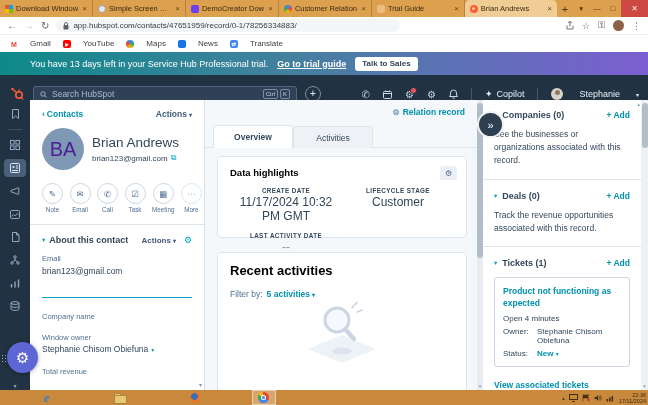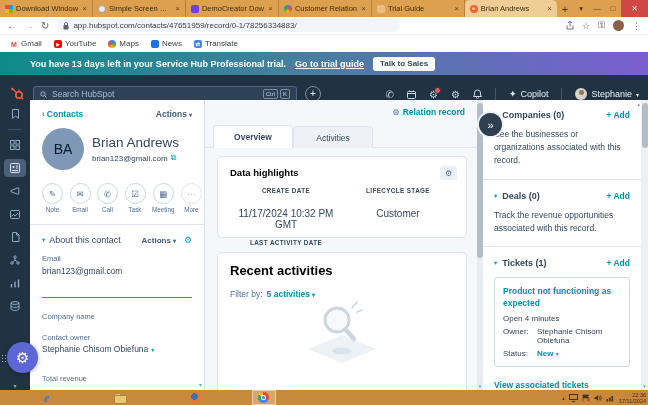--- a/index.html
+++ b/index.html
@@ -28,47 +28,47 @@
   .toolbar{position:absolute;top:17px;left:0;right:0;height:18px;background:#fff;border-bottom:1px solid #ececec;display:flex;align-items:center;gap:7px;padding:0 7px;box-sizing:border-box}
   .nbtn{color:#5f6368;font-size:10px;line-height:1}
   .nbtn.dim{color:#bdc1c6}
   .urlpill{display:flex;align-items:center;gap:4px;background:#f4f5f6;border-radius:7px;height:13px;padding:0 7px;width:330px}
   .url{font-size:8px;color:#3c4043;white-space:nowrap;overflow:hidden}
   .tb-right{margin-left:auto;display:flex;align-items:center;gap:8px;color:#5f6368;font-size:9px}
   .tb-avatar{width:11px;height:11px;border-radius:50%;background:#8d6048}
   .puzzle{color:#202124}
 
   .bookmarks{position:absolute;top:35px;left:0;right:0;height:17px;background:#fff;display:flex;align-items:center;gap:12px;padding:0 10px;font-size:8px;color:#3c4043}
-  .bm{display:flex;align-items:flex-end;gap:3px}
+  .bm{display:flex;align-items:flex-end;gap:12px}
   .bmi{width:8px;height:8px;border-radius:2px;display:flex;align-items:center;justify-content:center;font-size:5.5px;color:#fff;font-weight:bold}
   .bmi-gmail{background:#fff;color:#ea4335;font-size:7px}
   .bmi-yt{background:#f00;font-size:4.5px}
   .bmi-maps{background:conic-gradient(#4285f4,#34a853,#fbbc05,#ea4335,#4285f4);border-radius:50%}
   .bmi-news{background:#1a73e8}
   .bmi-tr{background:#4285f4}
 
   
   .banner{position:absolute;top:52px;left:0;right:0;height:23px;display:flex;align-items:center;gap:9px;padding-left:30px;color:#fff;font-size:9px;
     background:linear-gradient(90deg,#0e8a8a 0%,#44809f 45%,#7b5fd0 100%)}
-  .banner-msg{font-weight:bold}
+  .banner-msg{font-weight:normal}
   .banner-link{font-weight:bold;text-decoration:underline;color:#fff}
   .banner-btn{background:#fff;color:#33475b;border-radius:3px;font-size:8px;font-weight:bold;padding:2.5px 7px}
 
   
   .hubnav{position:absolute;top:75px;left:0;right:0;height:38px;background:#213343;display:flex;align-items:center;gap:8px;padding:0 9px;box-sizing:border-box}
   .searchbox{display:flex;align-items:center;gap:5px;background:#2e4156;border:1px solid #516781;border-radius:3px;height:15px;width:250px;padding:0 6px;color:#a9bdd1;font-size:8.5px}
   .keys{margin-left:auto;display:flex;gap:2px}
   .key{border:1px solid #7a8ea3;border-radius:2px;font-size:6px;padding:0 2px;color:#cbd6e2;line-height:8px}
   .addbtn{width:14px;height:14px;border:1px solid #7a8ea3;border-radius:50%;color:#e7eef5;font-size:10px;display:flex;align-items:center;justify-content:center;line-height:1}
   .navicons{margin-left:auto;display:flex;align-items:center;gap:13px;color:#cbd6e2;font-size:10px}
   .navico{position:relative;display:flex;align-items:center}
   .reddot{position:absolute;top:-2px;right:-3px;width:5px;height:5px;background:#f2545b;border-radius:50%;border:1px solid #213343}
   .navdiv{width:1px;height:13px;background:#45586c}
   .copilot{display:flex;align-items:center;gap:4px;color:#e7eef5;font-size:9px}
-  .user{display:flex;align-items:center;gap:4px;color:#e7eef5;font-size:9px}
+  .user{display:flex;align-items:center;gap:16px;color:#e7eef5;font-size:9px}
   .uavatar{width:12px;height:12px;border-radius:50%;background:#d8d2c8;position:relative}
   .uavatar:after{content:"";position:absolute;left:3.5px;top:2px;width:5px;height:5px;border-radius:50%;background:#8c7a5e}
   .caret{font-size:6px}
 
   
   .content{position:absolute;top:100px;left:0;right:0;height:290px;background:#f5f8fa;overflow:hidden}
 
   .rail{position:absolute;left:0;top:0;width:30px;height:100%;background:#213343;display:flex;flex-direction:column;align-items:center;padding-top:5px;box-sizing:border-box}
   .ricon{width:22px;height:18px;margin-bottom:5px;display:flex;align-items:center;justify-content:center;color:#8fa9c2}
   .ricon svg{display:block}
@@ -78,32 +78,32 @@
   .fab{position:absolute;left:7px;bottom:17px;width:31px;height:31px;border-radius:50%;background:#5d66d4;color:#fff;display:flex;align-items:center;justify-content:center;font-size:15px;z-index:6;box-shadow:0 1px 4px rgba(0,0,0,.35)}
   .fab-grip{position:absolute;left:1px;bottom:26px;z-index:6;width:6px;height:10px;
     background-image:radial-gradient(circle,#9fb0bf 0.8px,transparent 1px);background-size:3px 3px}
 
   
   .cpanel{position:absolute;left:30px;top:0;width:175px;height:100%;background:#fff;border-right:1px solid #d6dfe7;padding:9px 12px;box-sizing:border-box;color:#33475b}
   .cp-head{display:flex;align-items:center;font-size:8.5px}
   .backlink{color:#0091ae;font-weight:bold;display:flex;gap:2px;align-items:center}
   .cp-actions{margin-left:auto;color:#425b76;font-weight:bold;display:flex;gap:2px;align-items:center}
   .profile{display:flex;gap:8px;margin-top:9px;align-items:center}
-  .bigavatar{width:42px;height:42px;border-radius:50%;background:#7e98b5;color:#0f172a;font-size:14px;display:flex;align-items:center;justify-content:center;flex:0 0 auto}
+  .bigavatar{width:42px;height:42px;border-radius:50%;background:#7e98b5;color:#4c1d95;font-size:20px;display:flex;align-items:center;justify-content:center;flex:0 0 auto}
   .pname{font-size:13.5px;color:#33475b}
   .pemail{font-size:8px;margin-top:3px;display:flex;gap:3px;align-items:center}
   .copyic{color:#00a4bd;font-size:8px}
   .qa-row{display:flex;gap:6.5px;margin-top:13px}
   .qa{display:flex;flex-direction:column;align-items:center;gap:2px;font-size:6.3px;color:#506e90}
   .qa-c{width:19px;height:19px;border:1px solid #cbd6e2;border-radius:50%;display:flex;align-items:center;justify-content:center;font-size:8.5px;color:#506e90;background:#fff}
   .qa.dim .qa-c{color:#a9bdd1;border-color:#dfe3eb}
   .pdiv{height:1px;background:#dfe3eb;margin:11px -12px 0}
   .about-head{display:flex;align-items:center;gap:4px;margin-top:10px;font-size:9px}
   .a-chev{color:#00a4bd;font-size:6.5px}
-  .a-title{font-weight:normal}
+  .a-title{font-weight:bold}
   .a-actions{margin-left:auto;color:#425b76;font-weight:bold;font-size:8px;display:flex;gap:2px;align-items:center}
   .a-gear{color:#00a4bd;font-size:9px;margin-left:4px}
   .field{margin-top:9px}
   .flabel{color:#516f90;font-size:7.5px}
   .fvalue{color:#33475b;font-size:8.5px;margin-top:2.5px;display:flex;align-items:center;gap:3px}
   .finput{border-bottom:1px solid #00a4bd;height:12px;margin-top:6px}
   .tealcaret{color:#00a4bd;font-size:6px}
   .lp-scrollarrow{position:absolute;right:2px;bottom:2px;font-size:6px;color:#7c98b6}
 
   
@@ -113,21 +113,21 @@
   .tabline{position:absolute;left:0;right:0;top:47px;height:1px;background:#dfe3eb}
   .tabsrow{position:absolute;left:8px;top:25px;height:23px;display:flex;align-items:flex-end;z-index:2}
   .ctab{height:22px;width:80px;display:flex;align-items:center;justify-content:center;border:1px solid #dfe3eb;border-bottom:none;border-radius:4px 4px 0 0;font-size:8.5px;color:#33475b;background:#eef2f6;box-sizing:border-box}
   .ctab.active{background:#fff;font-weight:bold;height:23px}
   .card{position:absolute;left:12px;right:10px;background:#fff;border:1px solid #dfe3eb;border-radius:5px;box-sizing:border-box;padding:10px 12px}
   .card-dh{top:56px;height:82px}
   .dh-title{font-size:9.5px;font-weight:bold}
   .dh-gear{position:absolute;right:9px;top:9px;width:17px;height:14px;background:#eaf0f6;border-radius:3px;display:flex;align-items:center;justify-content:center;color:#506e90;font-size:8px}
   .dh-grid{display:grid;grid-template-columns:1fr 1fr;margin-top:9px;row-gap:9px;text-align:center}
   .dh-label{font-size:6.3px;font-weight:bold;letter-spacing:.4px;color:#33475b}
-  .dh-value{font-size:10px;margin-top:14px;color:#33475b}
+  .dh-value{font-size:12px;margin-top:1px;color:#33475b}
   .dh-empty{color:#7c98b6}
   .card-ra{top:152px;height:145px}
   .ra-title{font-size:13px;font-weight:bold}
   .ra-filter{margin-top:11px;font-size:8.5px;color:#516f90;display:flex;gap:4px;align-items:center}
   .ra-filter-val{color:#0091ae;font-weight:bold;display:flex;gap:2px;align-items:center}
   .ra-empty{display:flex;justify-content:center;margin-top:2px}
 
   
   .cscroll{position:absolute;left:477px;top:0;width:6px;height:100%;background:#e8ecf0}
   .cscroll .thumb{position:absolute;left:0;top:3px;width:6px;height:155px;background:#b3bdc7;border-radius:3px}
@@ -451,27 +451,27 @@
         <div class="flabel">Email</div>
         <div class="fvalue">brian123@gmail.com</div>
       </div>
       <div class="field">
         <div class="finput"></div>
       </div>
       <div class="field" style="margin-top:14px">
         <div class="flabel">Company name</div>
       </div>
       <div class="field" style="margin-top:12px">
-        <div class="flabel">Contact owner</div>
+        <div class="flabel">Window owner</div>
         <div class="fvalue">
             <span>Stephanie Chisom Obiefuna</span>
             <span class="tealcaret">▾</span>
           </div>
       </div>
-      <div class="field" style="margin-top:20px">
+      <div class="field" style="margin-top:13px">
         <div class="flabel">Total revenue</div>
       </div>
       <div class="lp-scrollarrow">▾</div>
     </div>
 
     <div class="center">
       <div class="customize">
           <span class="cgear">⚙</span>
           <span>Relation record</span>
         </div>

